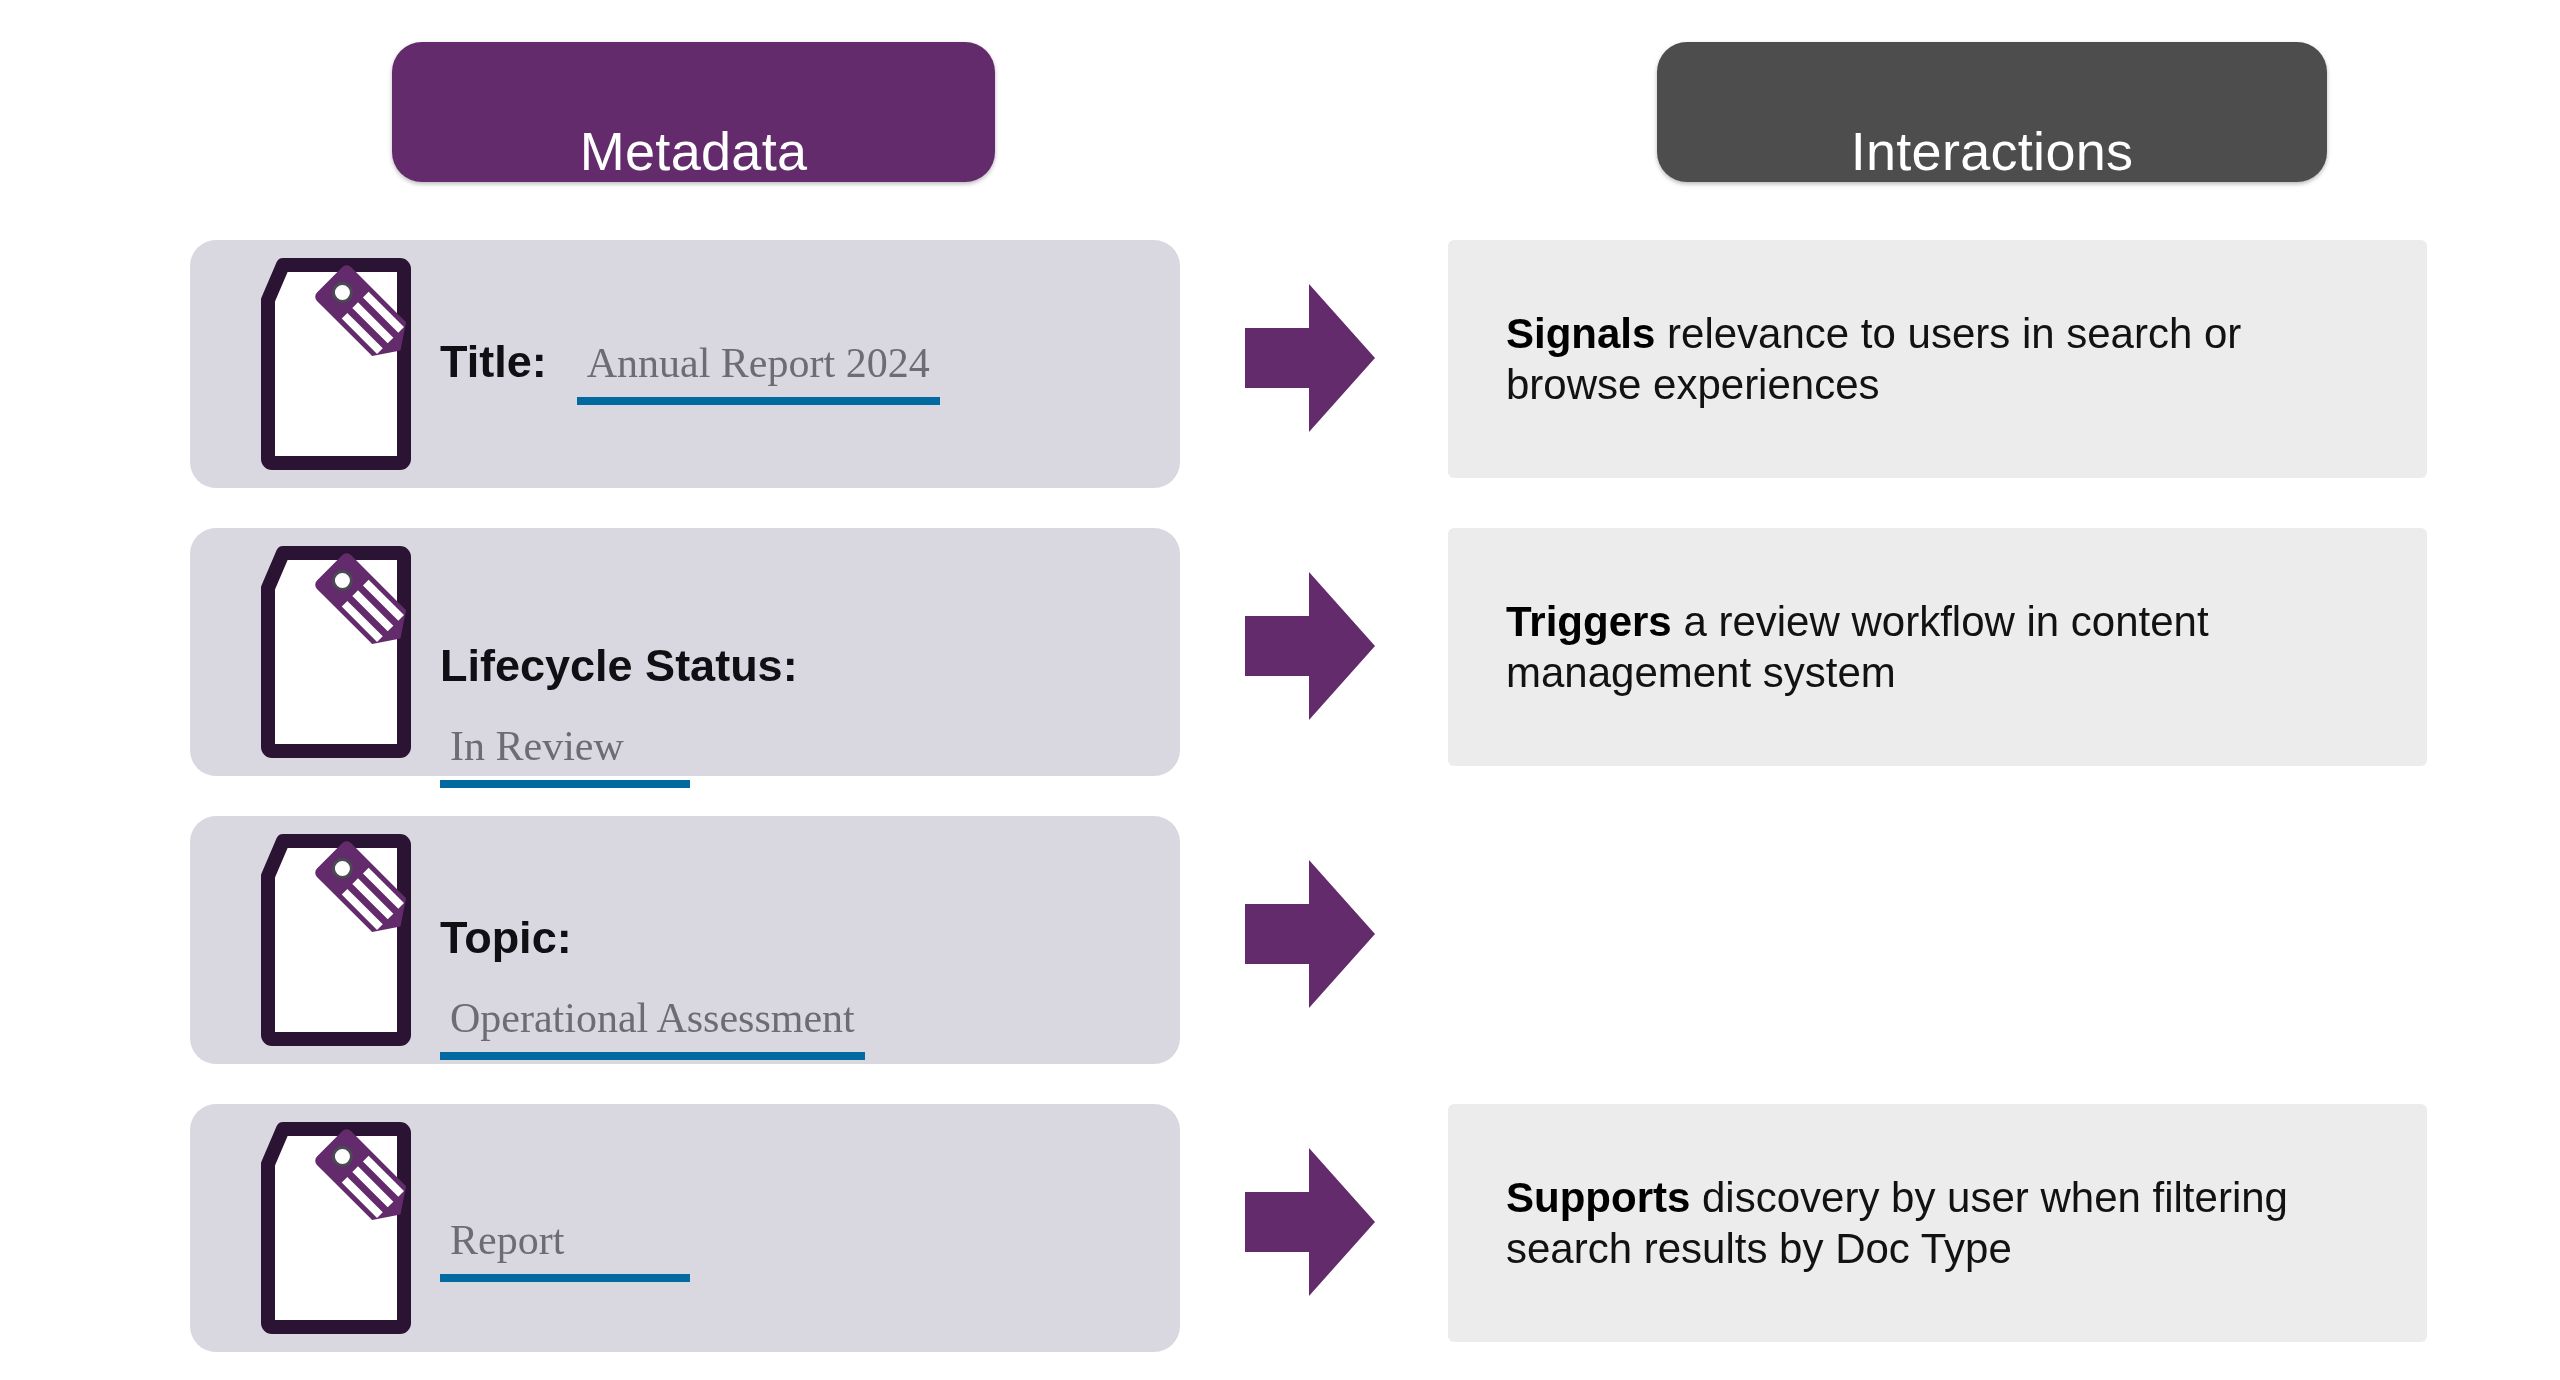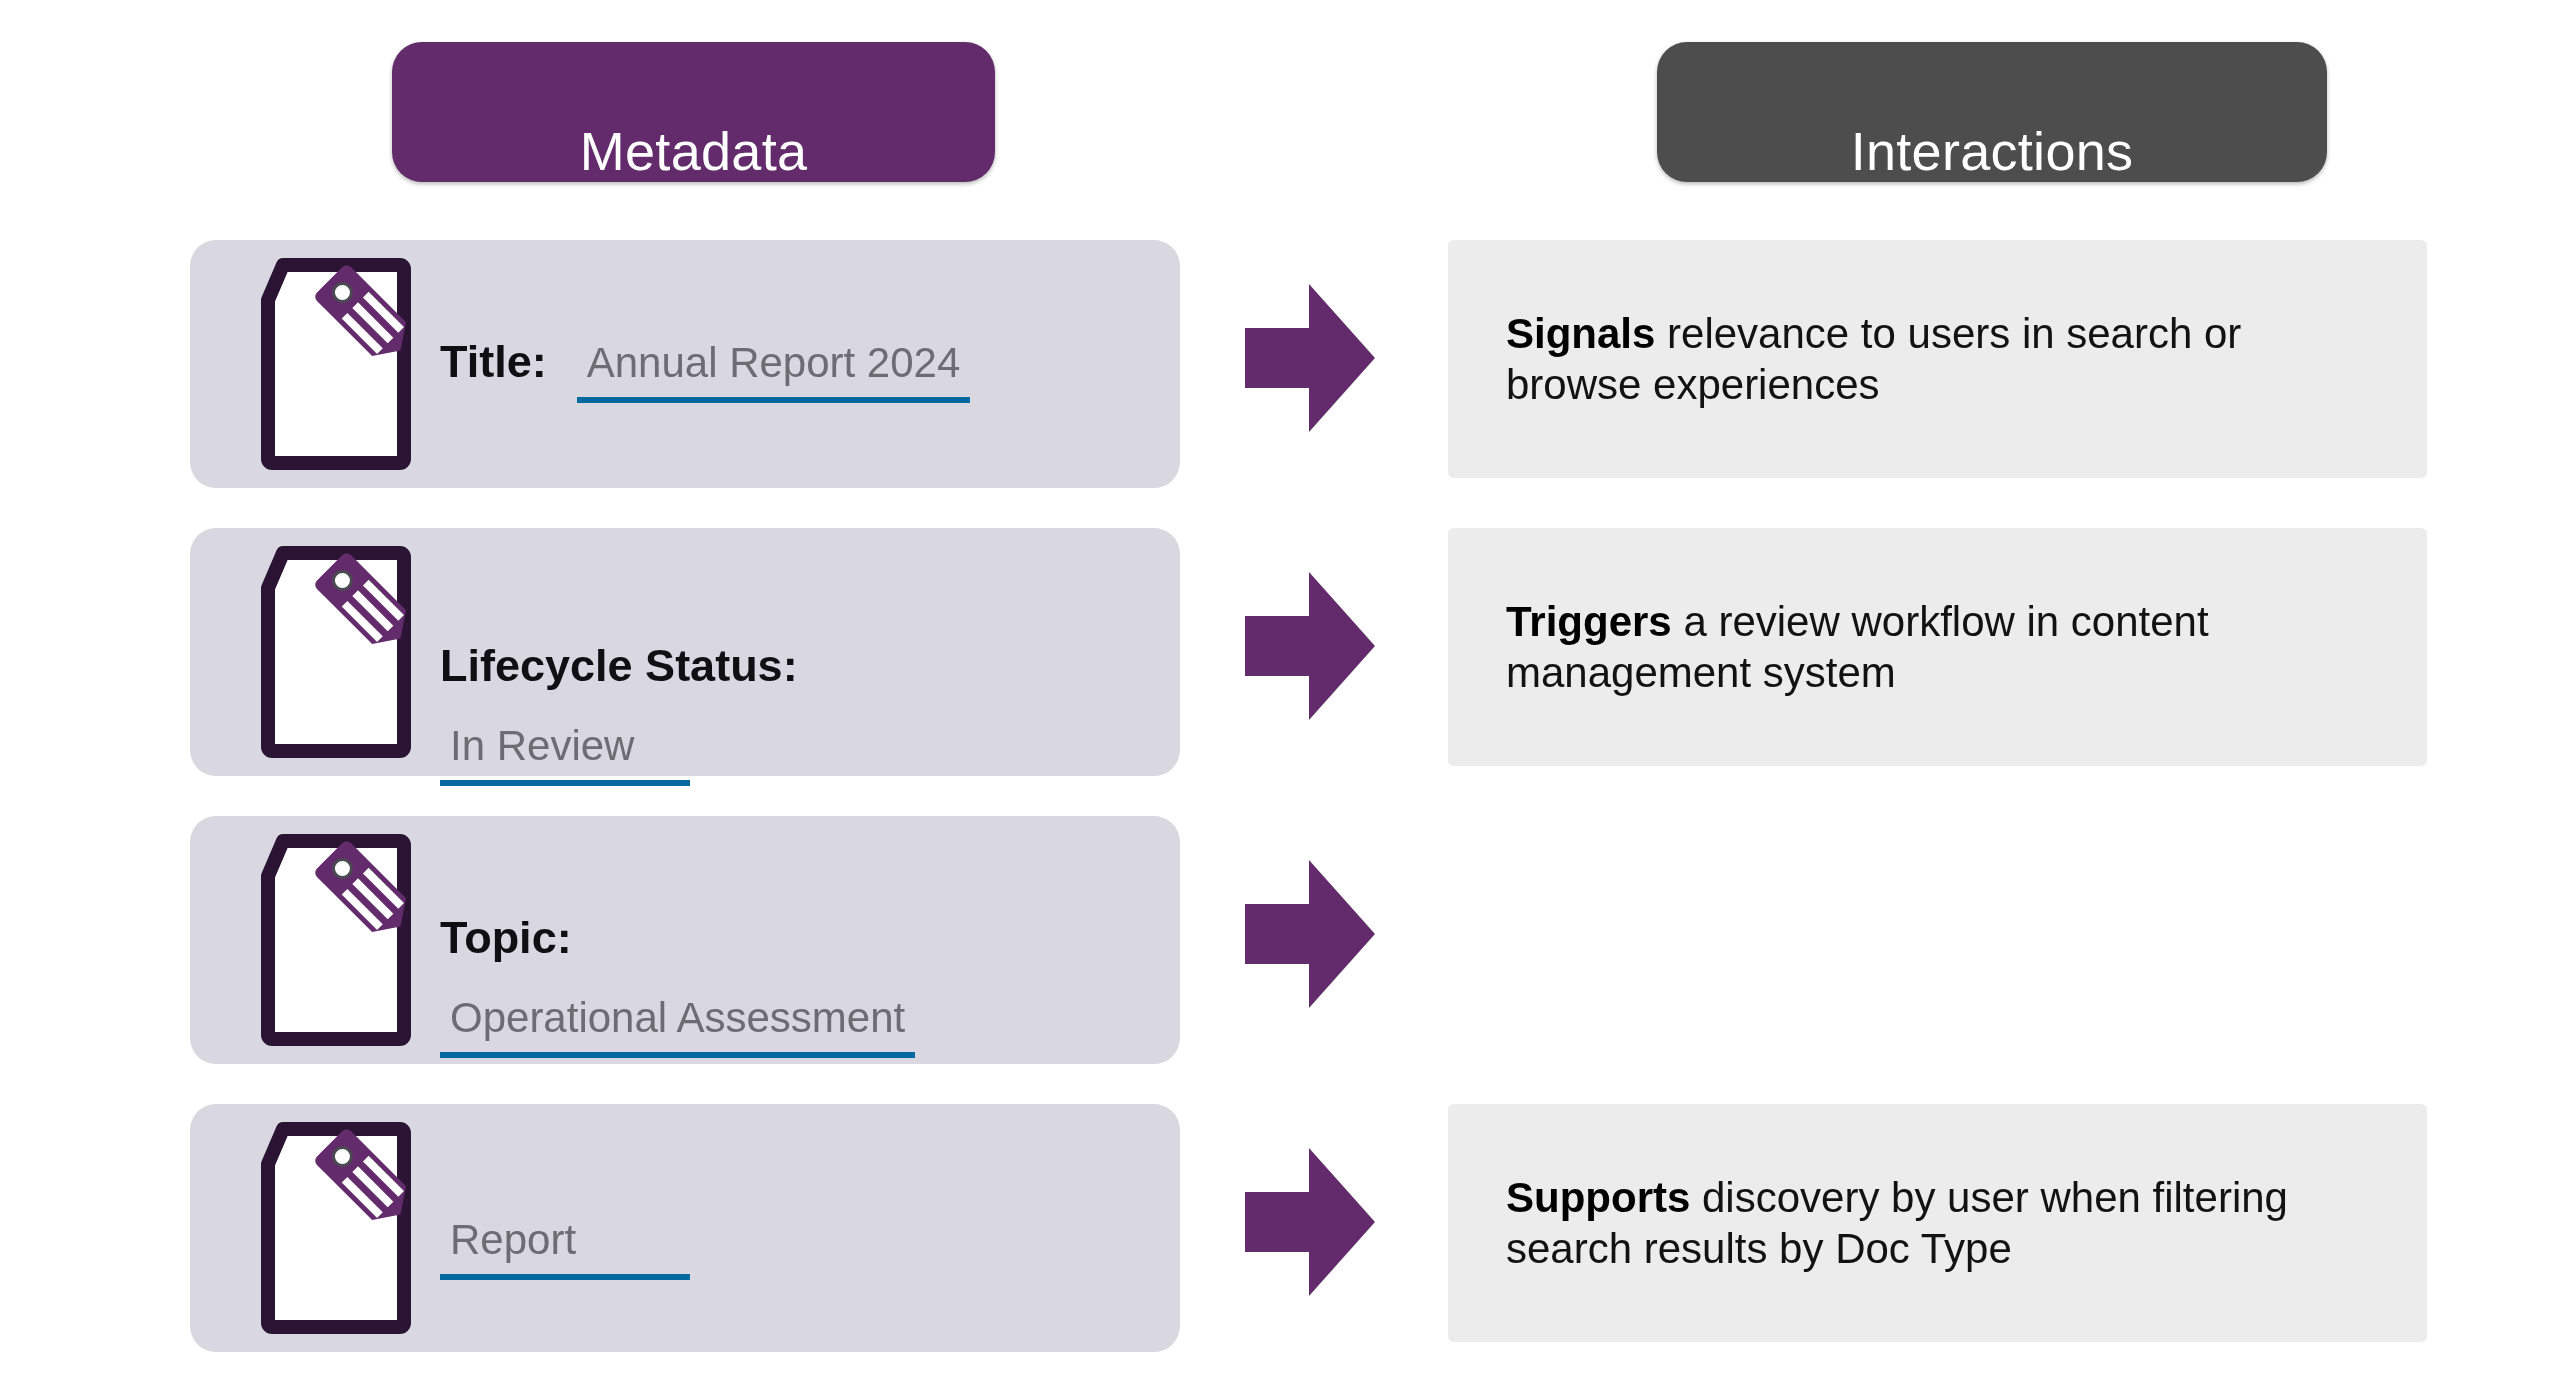--- a/index.html
+++ b/index.html
@@ -75,22 +75,23 @@
     font-size:45px;
     font-weight:bold;
     color:#0f0f14;
     white-space:nowrap;
   }
   .meta-value {
     font-size:42px;
     color:#6c6c72;
     white-space:nowrap;
     padding:0 10px 10px 10px;
-    border-bottom:6px solid #0369a1;
+    border-bottom:8px solid #0369a1;
     min-width:250px;
+    font-family:Liberation Serif, serif;
   }
 
   
   .arrow {
     position:absolute;
     left:1245px;
     width:130px;
     height:148px;
   }
   .arrow.r0 { top:284px; }

